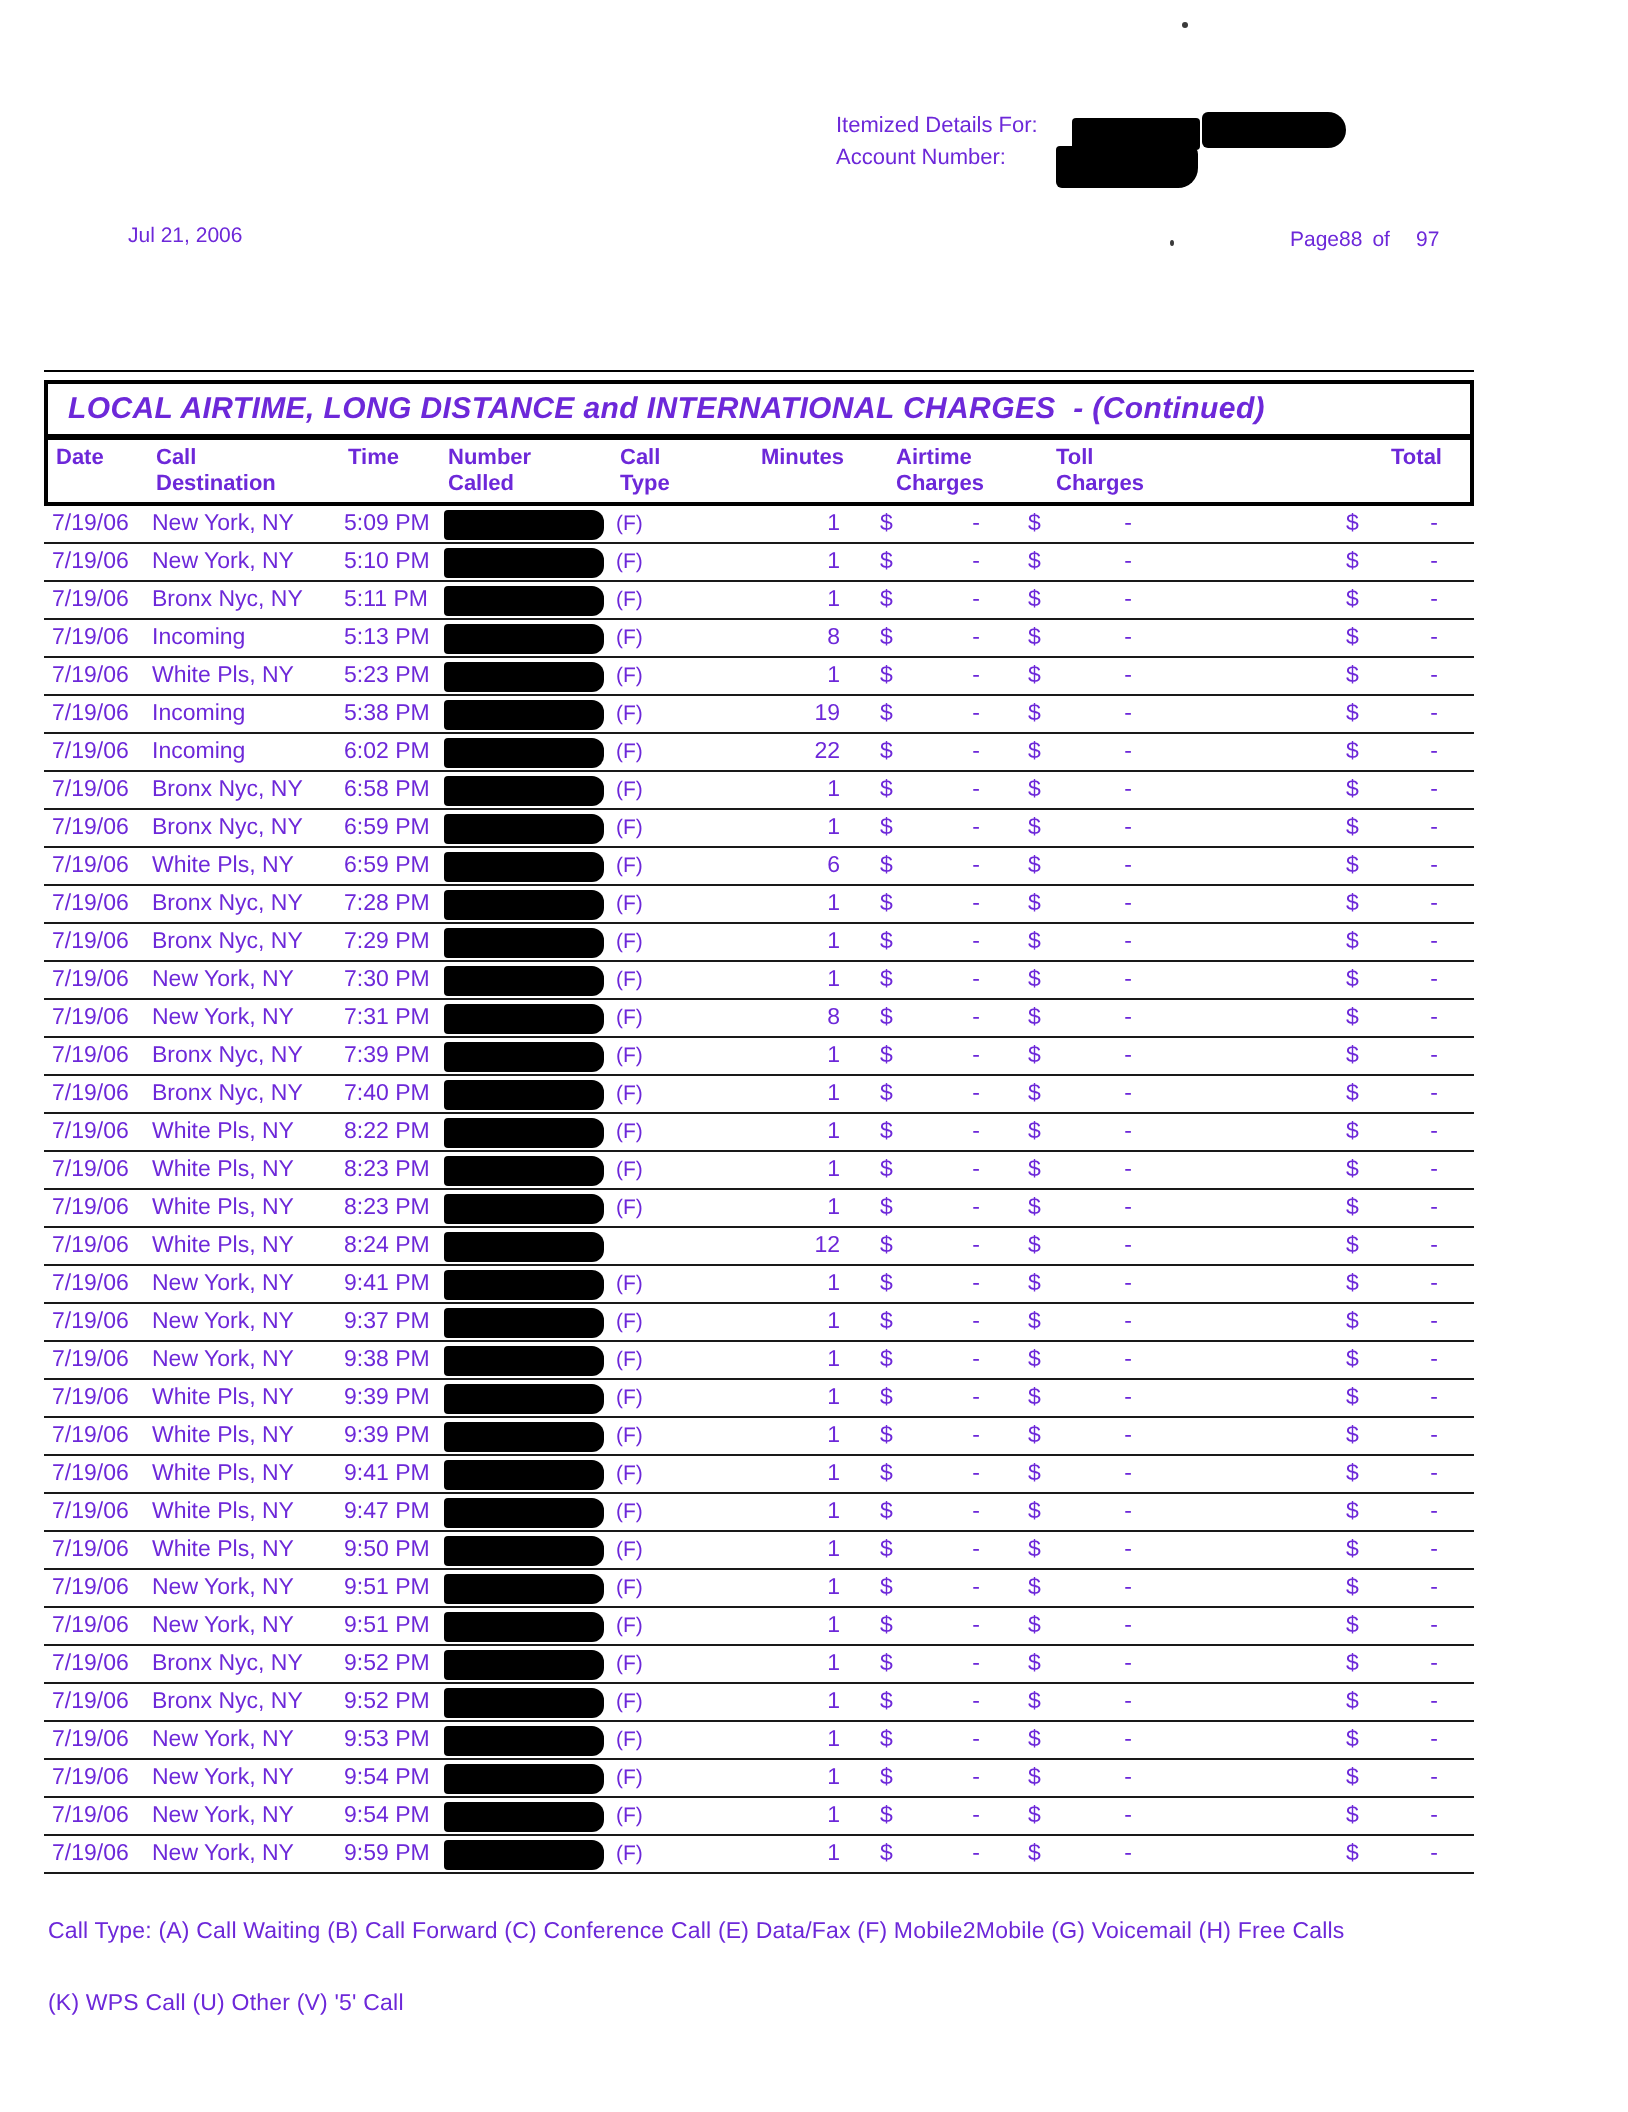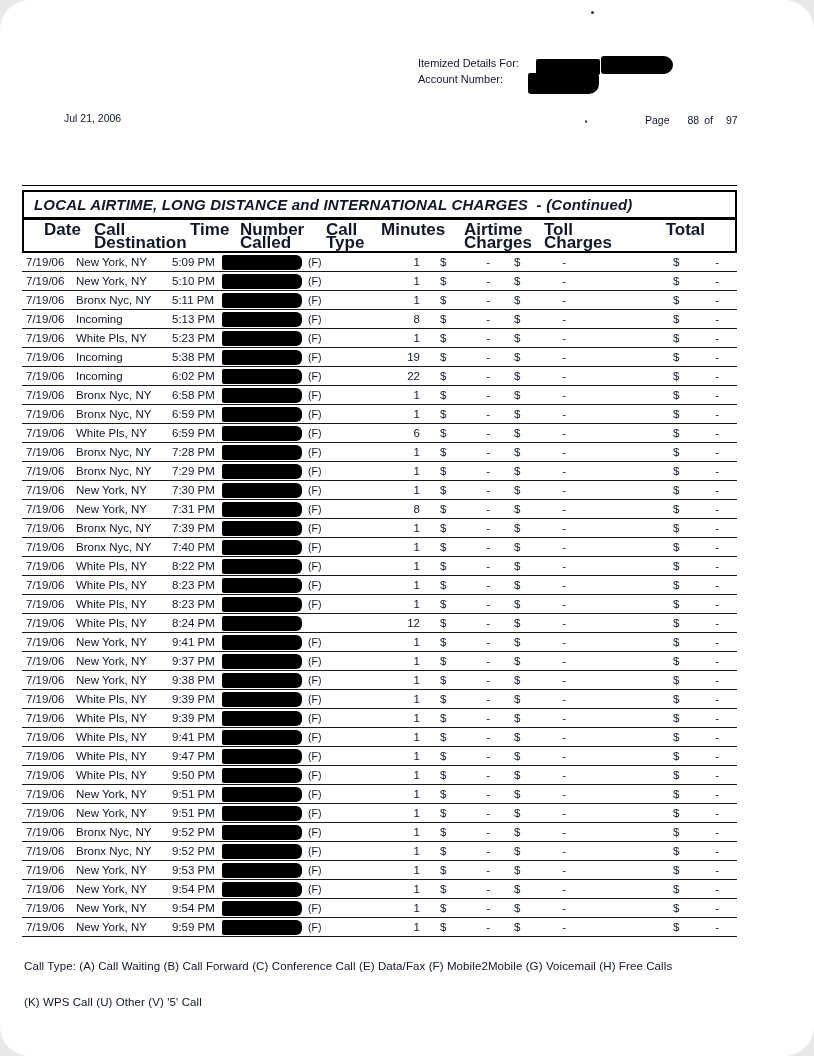--- a/index.html
+++ b/index.html
@@ -1,39 +1,39 @@
 <!DOCTYPE html>
 <html><head>
 <meta charset="utf-8">
 <style>
   html,body{margin:0;padding:0;background:#e8e8e8;}
   .page{position:relative;width:814px;height:1056px;background:#ffffff;
-        font-family:"Liberation Sans", sans-serif;color:#0f172a;overflow:hidden;margin:0 auto;border-radius:30px;}
+        font-family:"Liberation Sans", sans-serif;color:#6d28d9;overflow:hidden;margin:0 auto;}
   
   .hdr-right{position:absolute;left:418px;top:56px;font-size:11px;line-height:15.5px;}
   .redact{position:absolute;background:#000;}
   .redact-name-1{left:536px;top:59px;width:64px;height:16px;border-radius:2px;}
   .redact-name-2{left:601px;top:56px;width:72px;height:18px;border-radius:3px 9px 9px 3px;}
   .redact-account{left:528px;top:73px;width:71px;height:21px;border-radius:2px 4px 10px 3px;}
   .cs-line{position:absolute;left:64px;top:90px;font-weight:bold;font-size:12.5px;display:flex;gap:42px;letter-spacing:0.2px;}
   .date-line{position:absolute;left:64px;top:112px;font-size:10.5px;}
   .page-line{position:absolute;left:645px;top:114px;font-size:10.5px;display:flex;}
-  .page-line .pg-label{margin-right:18px}
+  .page-line .pg-label{margin-right:0}
   .page-line .pg-cur{margin-right:5px}
   .page-line .pg-of{margin-right:13px}
   .speck{position:absolute;background:#3a3a3a;border-radius:50%;}
   .s1{left:591px;top:11px;width:3px;height:3px;}
   .s2{left:585px;top:120px;width:2px;height:3px;}
   
   .table{position:absolute;left:22px;top:185px;width:715px;}
   .topline{border-top:1.5px solid #000;margin-bottom:4px;}
   .headbox{border:2.5px solid #000;}
   .title-row{font-size:15px;font-weight:bold;font-style:italic;padding:4px 10px 4px;border-bottom:3px solid #000000;white-space:pre;letter-spacing:0.2px;}
   .grid{display:grid;grid-template-columns:54px 96px 50px 86px 55px 57px 16px 62px 12px 64px 1fr 58px 10px;}
-  .hdr-row{padding:3px 16px 2px;font-weight:bold;font-size:17px;line-height:13px;}
+  .hdr-row{padding:3px 0 2px;font-weight:bold;font-size:11px;line-height:13px;}
   .hcell{white-space:nowrap;}
   .h0{grid-column:1;padding-left:4px;}
   .h1{grid-column:2;} .h2{grid-column:3;} .h3{grid-column:4;} .h4{grid-column:5;}
   .h5{grid-column:6;text-align:right;}
   .h6{grid-column:8;padding-left:10px;}
   .h7{grid-column:10;padding-left:16px;}
   .h8{grid-column:12;text-align:right;padding-right:4px;}
   .drow{height:18px;border-bottom:1.5px solid #191919;font-size:11.5px;align-items:center;white-space:nowrap;}
   .c-date{grid-column:1;padding-left:4px;}
   .c-dest{grid-column:2;}

